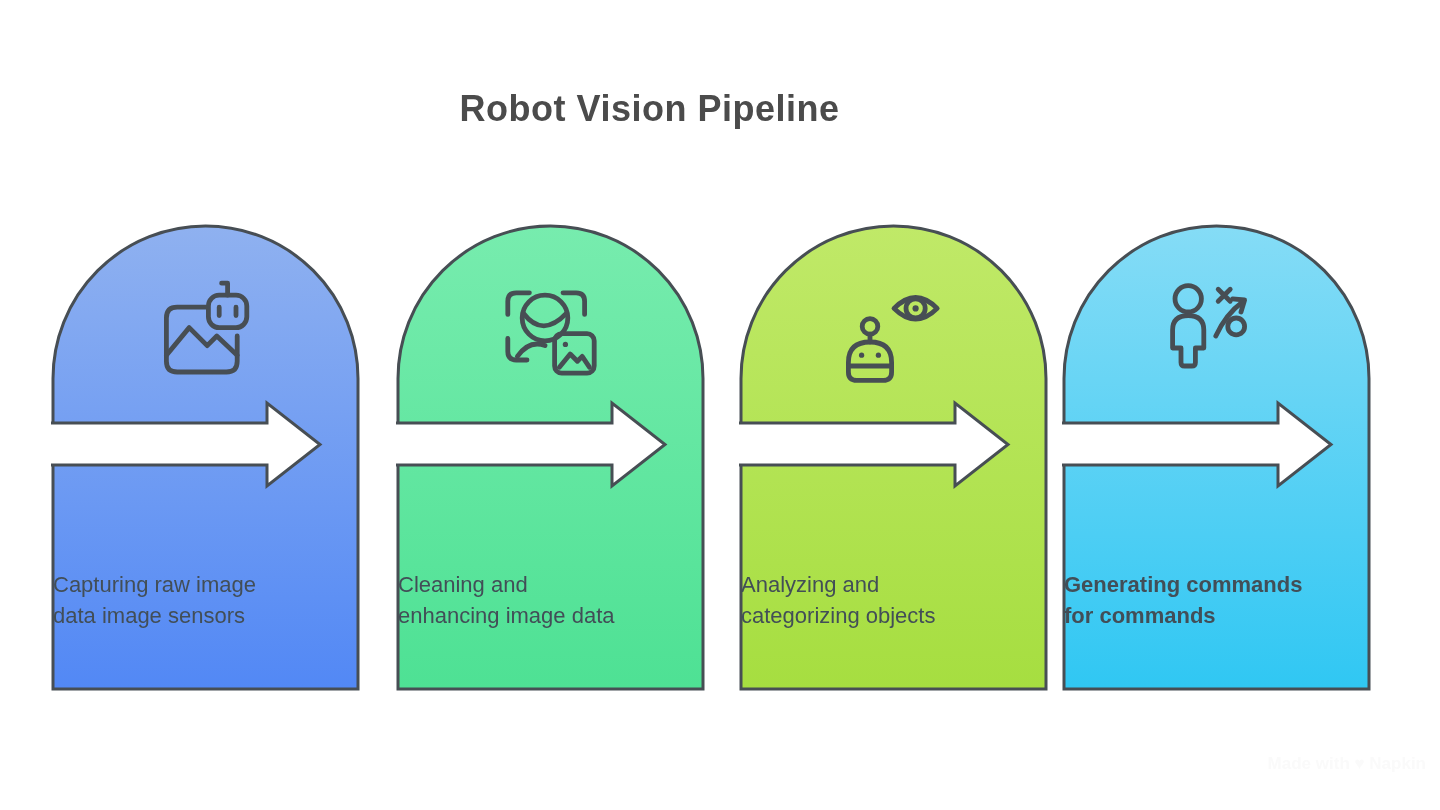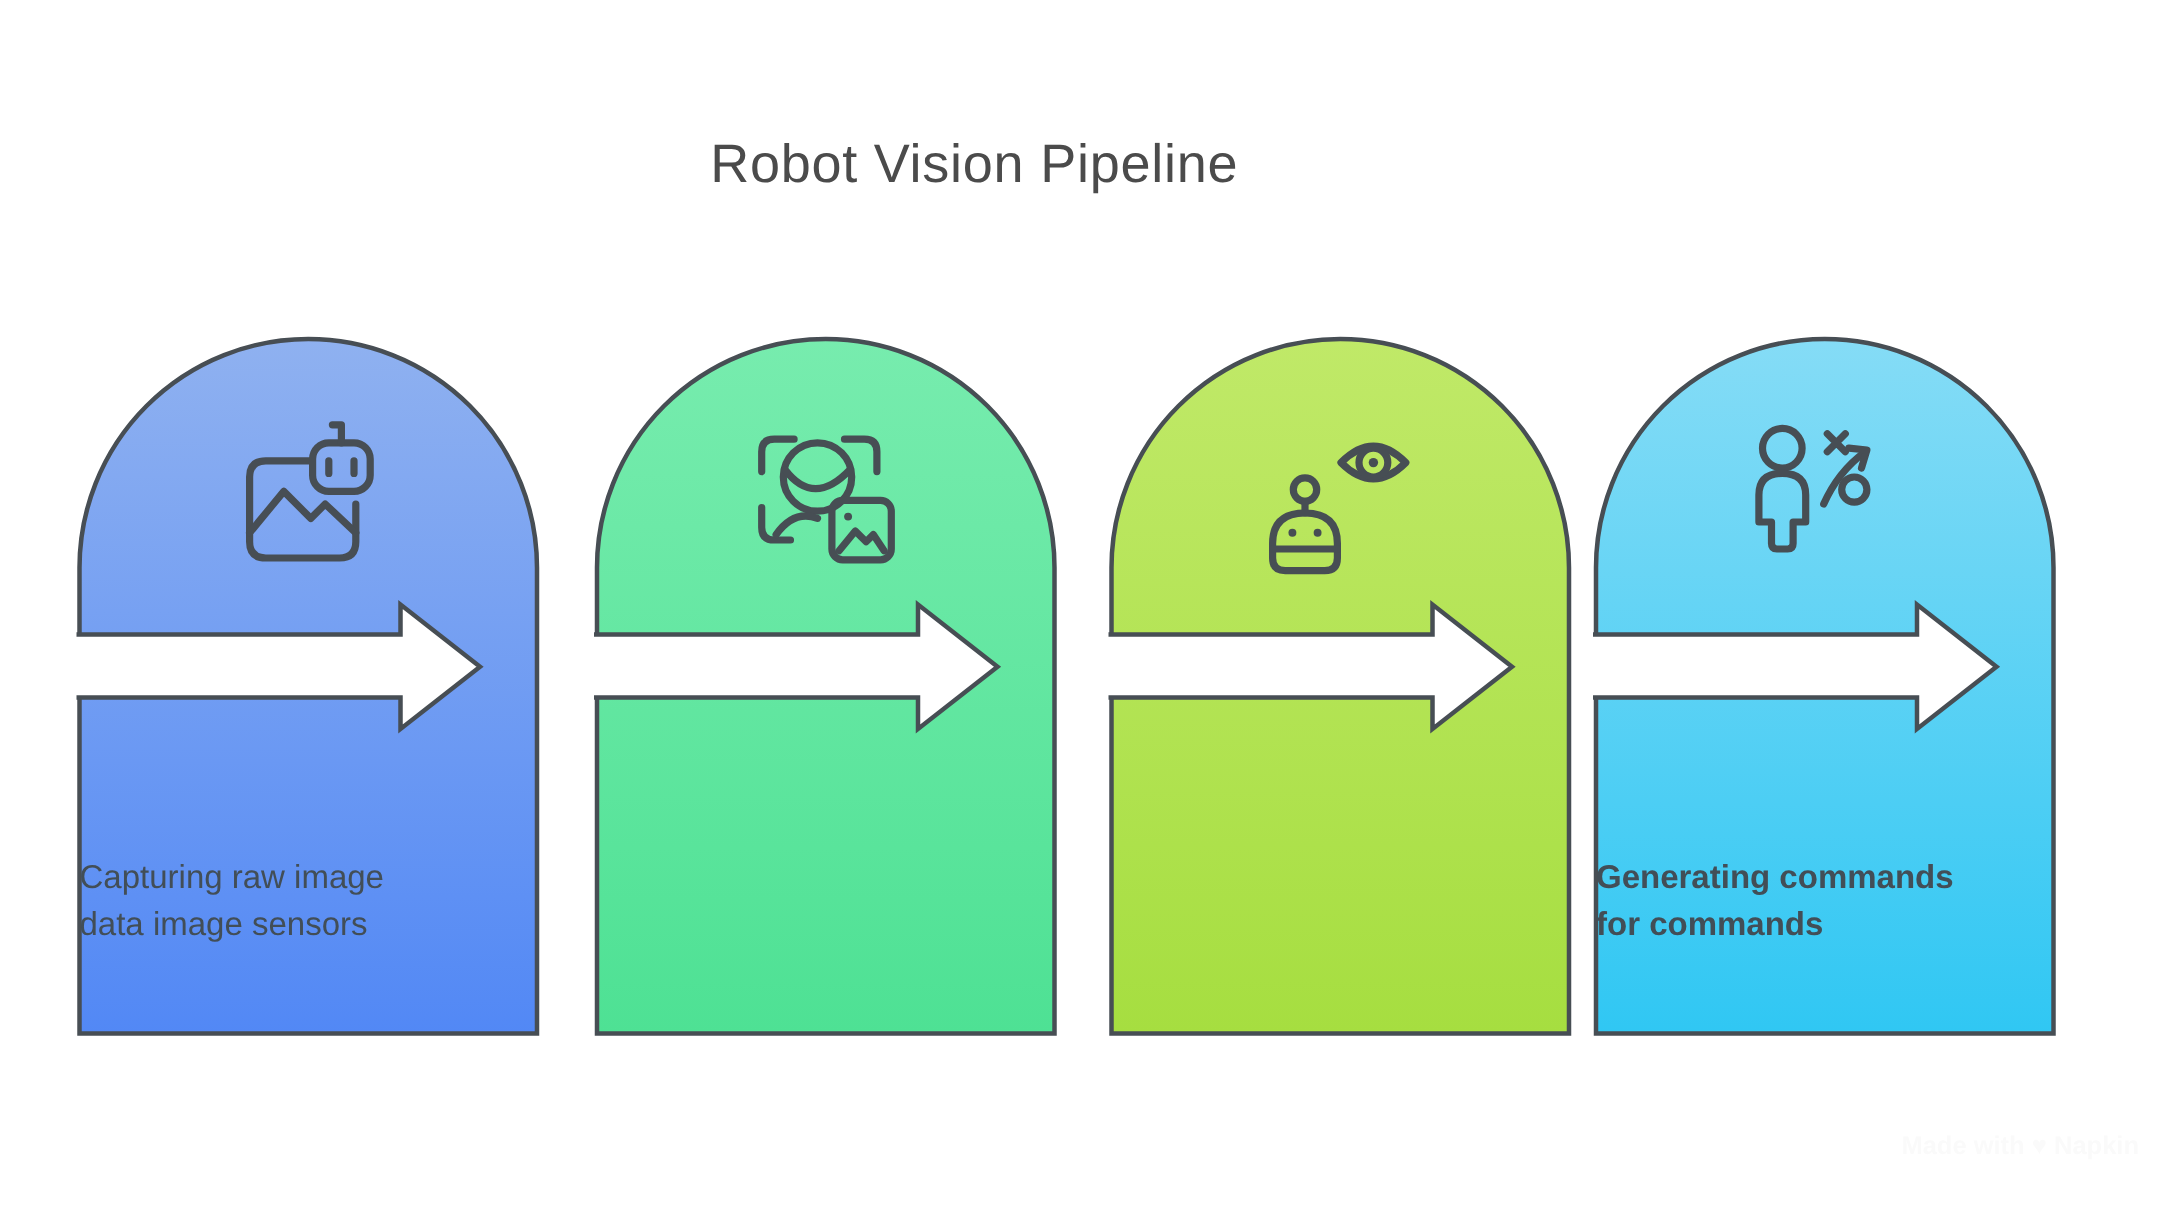--- a/index.html
+++ b/index.html
@@ -3,21 +3,21 @@
 <meta charset="utf-8">
 <style>
   html,body{margin:0;padding:0;}
   body{
     width:1440px;height:810px;position:relative;overflow:hidden;
     background:#ffffff;
     font-family:"Liberation Sans", sans-serif;
   }
   .title{
     position:absolute;top:88px;left:0;width:1299px;
-    text-align:center;font-size:36px;font-weight:normal;
+    text-align:center;font-size:36px;font-weight:bold;
     color:var(--title,#4b4b4b);letter-spacing:.5px;
   }
   .card{position:absolute;top:226px;width:305px;height:463px;}
   .card-0{left:53px;}
   .card-1{left:398px;}
   .card-2{left:741px;}
   .card-3{left:1064px;font-weight:bold;}
   .shape{position:absolute;left:-8px;top:-8px;display:block;}
   .arch{stroke:var(--outline,#474e54);stroke-width:3;}
   .arrow{fill:#ffffff;stroke:var(--outline,#474e54);stroke-width:3;stroke-linejoin:miter;}
@@ -81,20 +81,24 @@
     <path d="M14,32 V21 Q14,14 21,14 H32"></path>
     <path d="M60,14 H71 Q78,14 78,21 V32"></path>
     <path d="M14,52 V63 Q14,70 21,70 H30"></path>
     <circle cx="45" cy="35" r="19"></circle>
     <path d="M27,31 Q43,52 63,31"></path>
     <path d="M22,67 Q32,53 45,58"></path>
     <rect x="53" y="48" width="33" height="33" rx="6"></rect>
     <circle class="dot" cx="62" cy="57" r="2.2"></circle>
     <path d="M57,76 L66,65 L72,71 L76,67 L82,76"></path>
   </svg>
+  <div class="caption">
+    <span>Cleaning and</span><br>
+    <span>enhancing image data</span>
+  </div>
 </div>
 
 <div class="card card-2">
   <svg class="shape" width="321" height="479" viewBox="-8 -8 321 479">
     <defs>
       <linearGradient id="grad2" x1="0" y1="0" x2="0" y2="1">
         <stop class="stop-top" offset="0" stop-color="#C0E968"></stop>
           <stop class="stop-bottom" offset="1" stop-color="#A6DE40"></stop>
       </linearGradient>
     </defs>
@@ -105,20 +109,24 @@
     <path d="M50,27 Q68,9 86,27 Q68,45 50,27 Z"></path>
     <circle cx="68" cy="27" r="8"></circle>
     <circle class="dot" cx="68" cy="27" r="2.6"></circle>
     <circle cx="30" cy="42" r="6.5"></circle>
     <path d="M30,48.5 V55"></path>
     <path d="M12,80 V72 Q12,55 30,55 Q48,55 48,72 V80 Q48,87 41,87 H19 Q12,87 12,80 Z"></path>
     <path d="M12,75 H48"></path>
     <circle class="dot" cx="23" cy="66" r="2.2"></circle>
     <circle class="dot" cx="37" cy="66" r="2.2"></circle>
   </svg>
+  <div class="caption">
+    <span>Analyzing and</span><br>
+    <span>categorizing objects</span>
+  </div>
 </div>
 
 <div class="card card-3">
   <svg class="shape" width="321" height="479" viewBox="-8 -8 321 479">
     <defs>
       <linearGradient id="grad3" x1="0" y1="0" x2="0" y2="1">
         <stop class="stop-top" offset="0" stop-color="#85DCF6"></stop>
           <stop class="stop-bottom" offset="1" stop-color="#30C7F3"></stop>
       </linearGradient>
     </defs>

